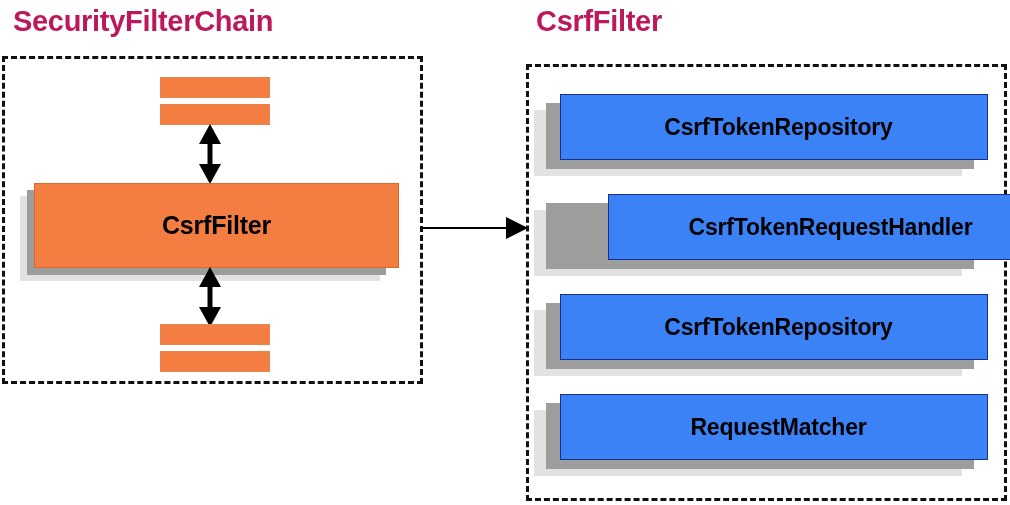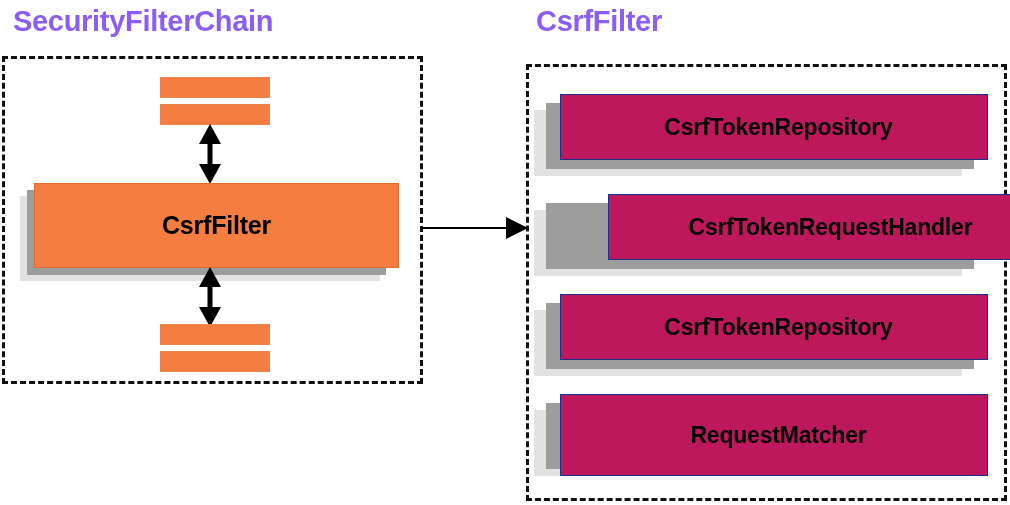--- a/index.html
+++ b/index.html
@@ -17,21 +17,21 @@
     height: 505px;
     background: #ffffff;
     overflow: hidden;
   }
 
   
   .panel-title {
     position: absolute;
     font-size: 29px;
     font-weight: bold;
-    color: #8b5cf6;
+    color: #be185d;
     letter-spacing: -0.3px;
     white-space: nowrap;
     line-height: 1;
   }
   #title-left  { left: 13px;  top: 7px; }
   #title-right { left: 536px; top: 7px; }
 
   
   .panel {
     position: absolute;
@@ -61,21 +61,21 @@
     justify-content: center;
     font-weight: bold;
     color: #000000;
     white-space: nowrap;
   }
   .box-orange {
     background: #f47e42;
     border: 1px solid #e06a2e;
   }
   .box-blue {
-    background: #be185d;
+    background: #3b82f6;
     border: 1px solid #17318c;
     font-size: 23px;
     letter-spacing: -0.2px;
     padding-left: 9px;
   }
 
   
   #box-csrffilter {
     left: 34px;
     top: 183px;
@@ -150,16 +150,16 @@
       <div class="shadow-mid" style="left: 546px; top: 103px; width: 428px; height: 66px;"></div>
       <div class="box box-blue" style="left: 560px; top: 94px; width: 428px; height: 66px;">CsrfTokenRepository</div>
       <div class="shadow-back" style="left: 534px; top: 210px; width: 428px; height: 66px;"></div>
       <div class="shadow-mid" style="left: 546px; top: 203px; width: 428px; height: 66px;"></div>
       <div class="box box-blue" style="left: 560px; top: 194px; width: 436px; height: 66px; margin-left: 48px;">CsrfTokenRequestHandler</div>
       <div class="shadow-back" style="left: 534px; top: 310px; width: 428px; height: 66px;"></div>
       <div class="shadow-mid" style="left: 546px; top: 303px; width: 428px; height: 66px;"></div>
       <div class="box box-blue" style="left: 560px; top: 294px; width: 428px; height: 66px;">CsrfTokenRepository</div>
       <div class="shadow-back" style="left: 534px; top: 410px; width: 428px; height: 66px;"></div>
       <div class="shadow-mid" style="left: 546px; top: 403px; width: 428px; height: 66px;"></div>
-      <div class="box box-blue" style="left: 560px; top: 394px; width: 428px; height: 82px;">RequestMatcher</div>
+      <div class="box box-blue" style="left: 560px; top: 394px; width: 428px; height: 66px;">RequestMatcher</div>
     </div>
 
 </div>
 
 </body></html>

